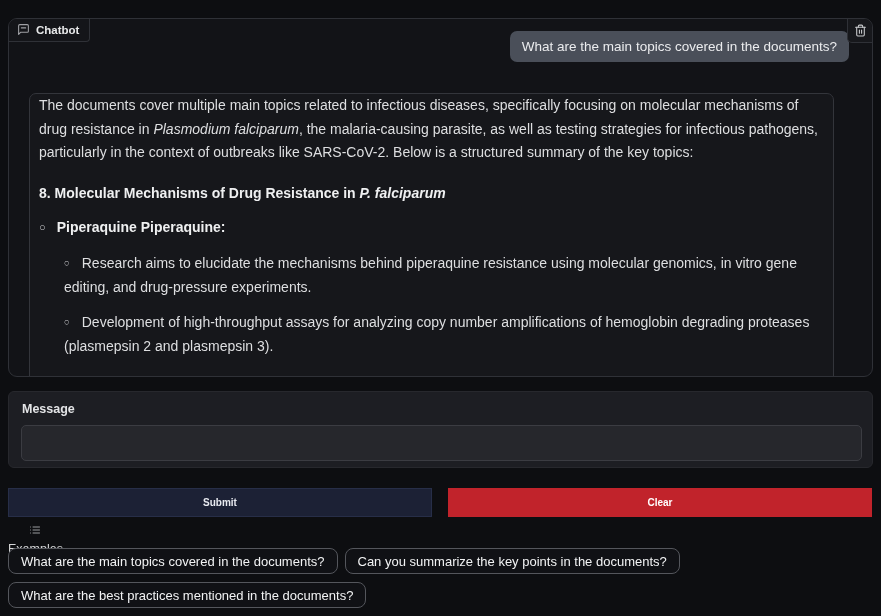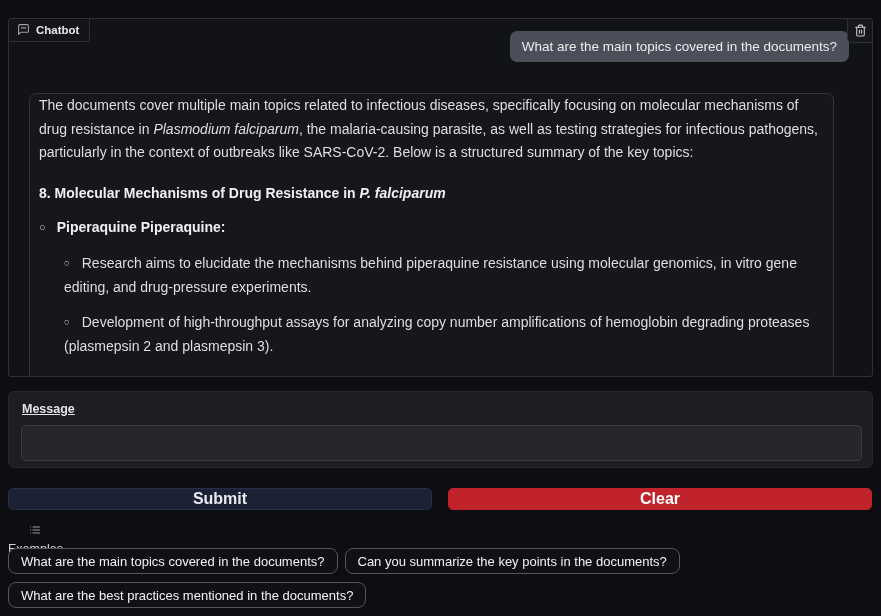--- a/index.html
+++ b/index.html
@@ -8,21 +8,21 @@
     width:881px; height:616px; overflow:hidden;
     background:#0d0e11;
     font-family:"Liberation Sans","DejaVu Sans",sans-serif;
     color:#dedfe1;
   }
   .page { position:relative; width:881px; height:616px; }
 
   
   .chat-panel {
     position:absolute; left:8px; top:18px; width:865px; height:359px;
-    background:#121317; border:1px solid #2f3137; border-radius:3px;
+    background:#121317; border:1px solid #2f3137; border-radius:9px;
     overflow:hidden;
   }
   .panel-label {
     position:absolute; top:0; left:0; z-index:4;
     display:flex; align-items:center; gap:6px;
     padding:4px 10px 5px 8px;
     background:#141519;
     border-right:1px solid #2f3137; border-bottom:1px solid #2f3137;
     border-radius:4px 0 4px 0;
     font-size:11.5px; font-weight:700; color:#e8e9ea;
@@ -66,34 +66,34 @@
     margin-right:12px; position:relative; top:-1.5px;
   }
 
   
   .message-group {
     position:absolute; left:8px; top:391px; width:865px; height:77px;
     background:#1d1e23; border:1px solid #27282d; border-radius:6px;
   }
   .message-label {
     display:block; margin:10px 0 0 13px;
-    font-size:12.5px; font-weight:600; color:#e3e4e6;text-decoration:underline;
+    font-size:12.5px; font-weight:600; color:#e3e4e6;
   }
   .message-input {
     position:absolute; left:12px; top:33px; width:841px; height:36px;
     background:#26272c; border:1px solid #3b3c42; border-radius:5px;
     color:#e6e7e9; font-family:inherit; font-size:13px;
     padding:7px 10px; resize:none; outline:none;
   }
 
   
   .btn {
-    position:absolute; top:488px; height:22px;
-    border-radius:5px; font-family:inherit;
-    font-size:16px; font-weight:600; cursor:pointer;
+    position:absolute; top:488px; height:29px;
+    border-radius:0; font-family:inherit;
+    font-size:10px; font-weight:600; cursor:pointer;
   }
   .btn-submit {
     left:8px; width:424px;
     background:#1c2135; border:1px solid #272e48; color:#e8eaf0;
   }
   .btn-clear {
     left:448px; width:424px;
     background:#c1232b; border:1px solid #c1232b; color:#ffffff;
   }
 

